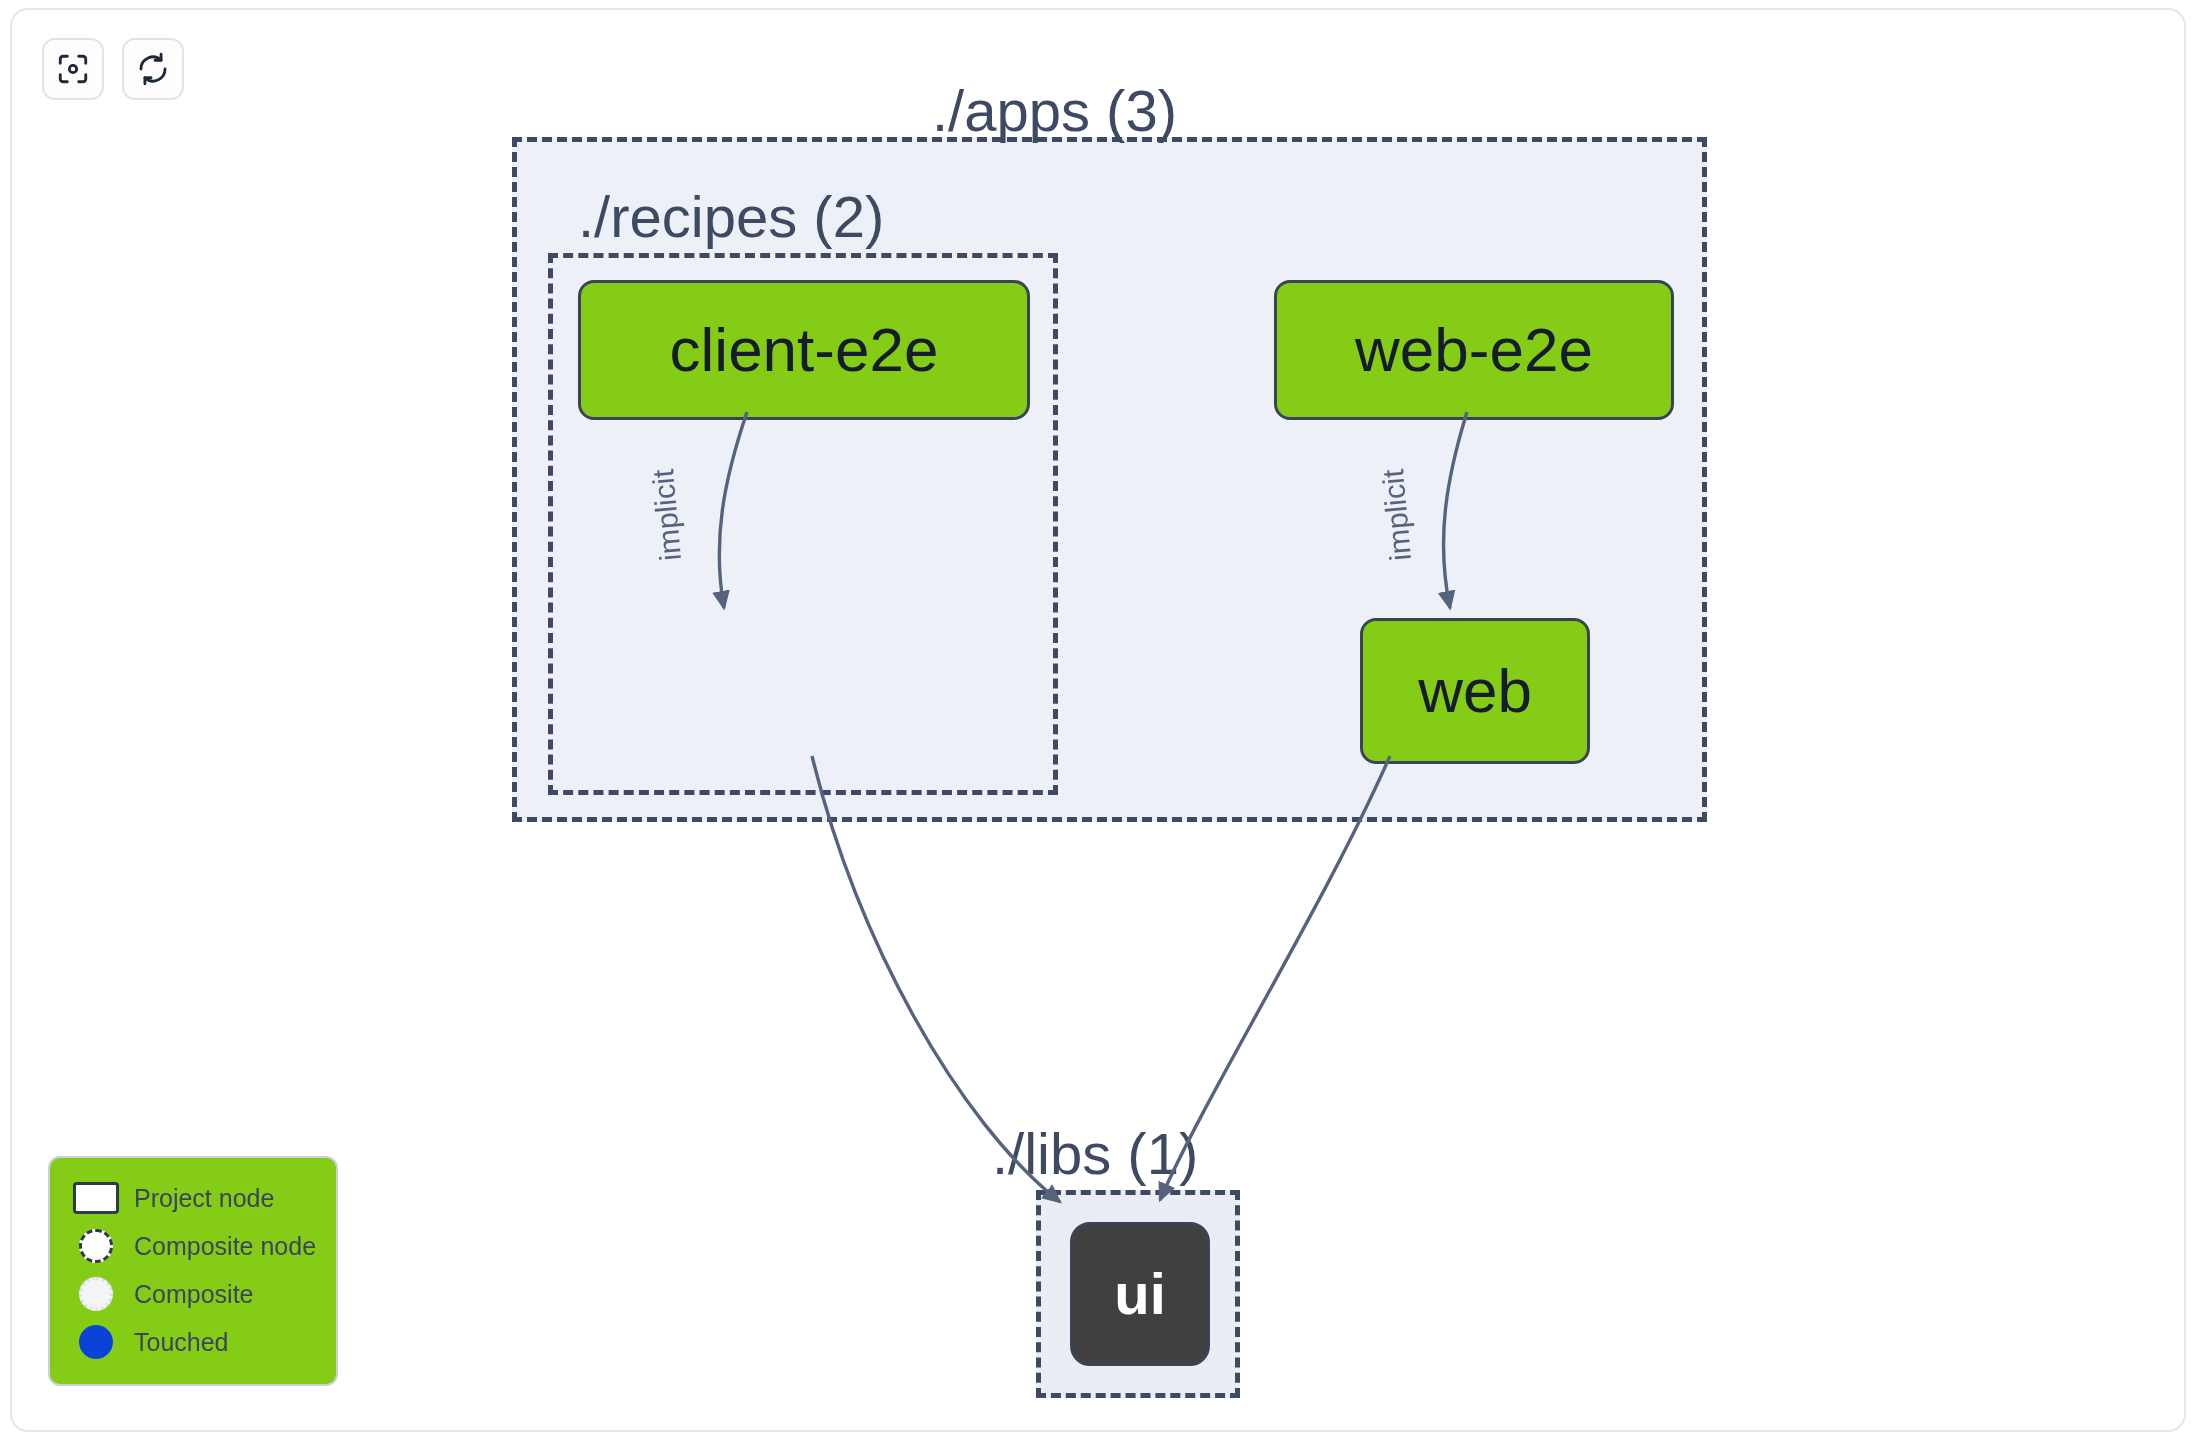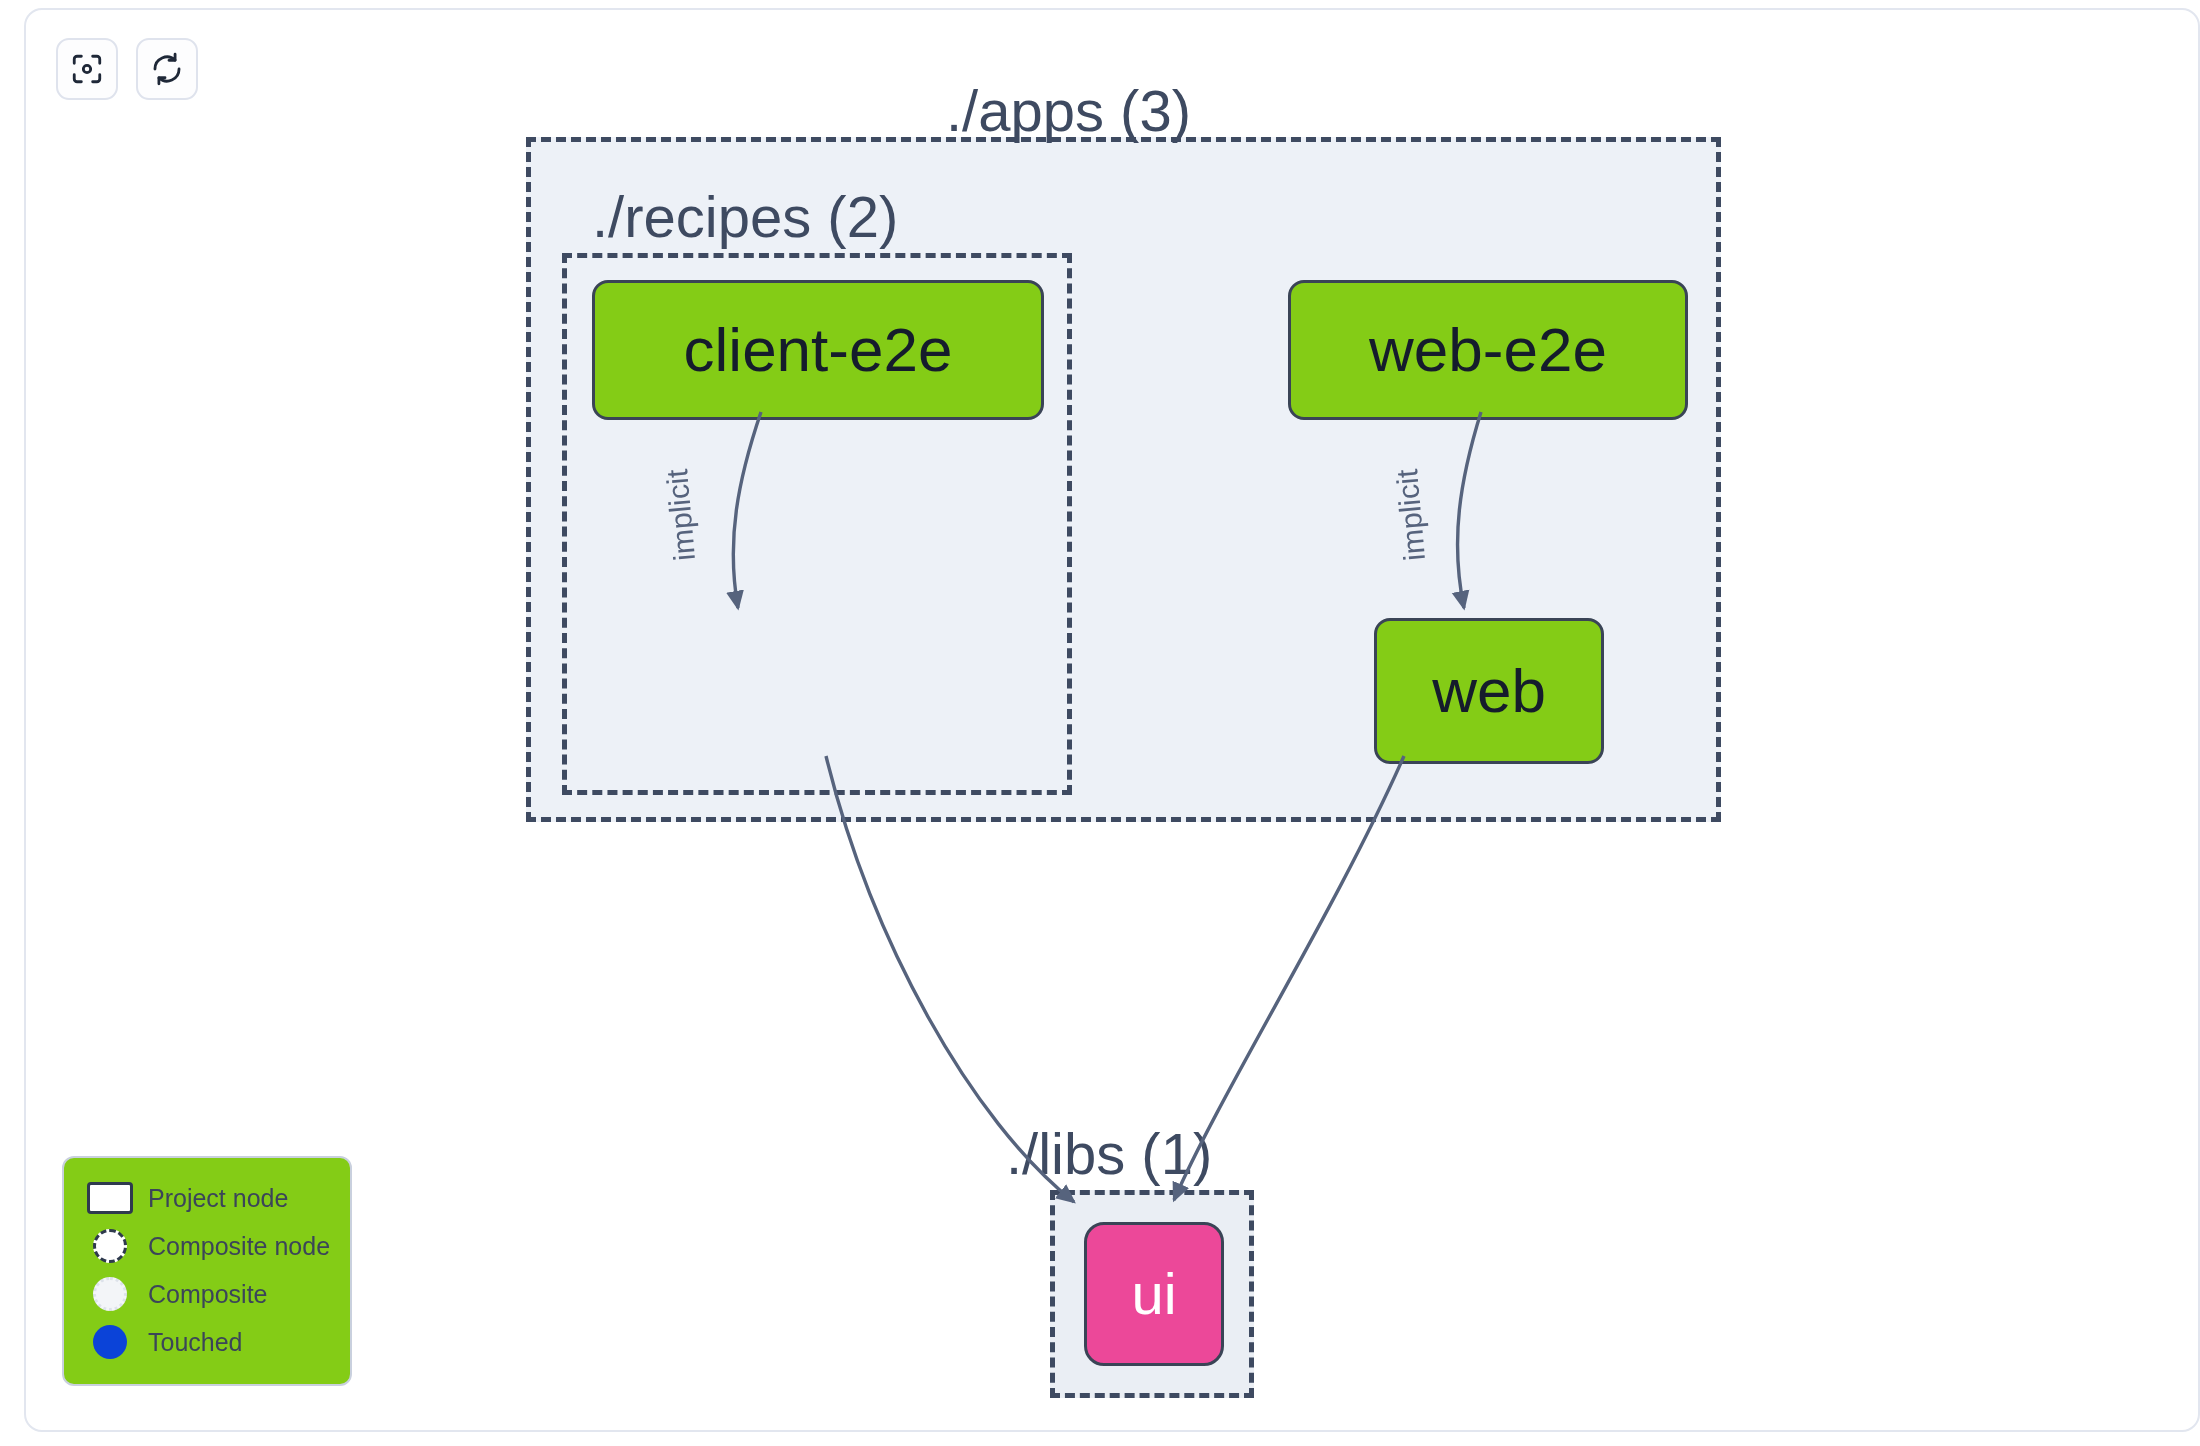--- a/index.html
+++ b/index.html
@@ -10,21 +10,21 @@
   body {
     width: 2200px;
     height: 1446px;
     font-family: "Liberation Sans", sans-serif;
     overflow: hidden;
   }
 
   
   #app-frame {
     position: absolute;
-    left: 24px;
+    left: 10px;
     top: 8px;
     width: 2176px;
     height: 1424px;
     box-sizing: border-box;
     border: 2px solid #e2e6ef;
     border-radius: 18px;
     background: #ffffff;
     overflow: hidden;
   }
 
@@ -103,24 +103,25 @@
     align-items: center;
     justify-content: center;
     color: #151c2c;
     font-size: 62px;
     line-height: 1;
     z-index: 25;
     cursor: pointer;
     font-family: "Liberation Sans", sans-serif;
   }
   .node.touched {
-    background: #ec4899;
+    background: #404040;
     color: #ffffff;
     border-color: #3a4456;
     border-radius: 20px;
+    font-weight: bold;
   }
 
   
   .edge-label {
     position: absolute;
     color: #56637d;
     font-size: 30px;
     line-height: 1;
     white-space: nowrap;
     transform-origin: center center;

